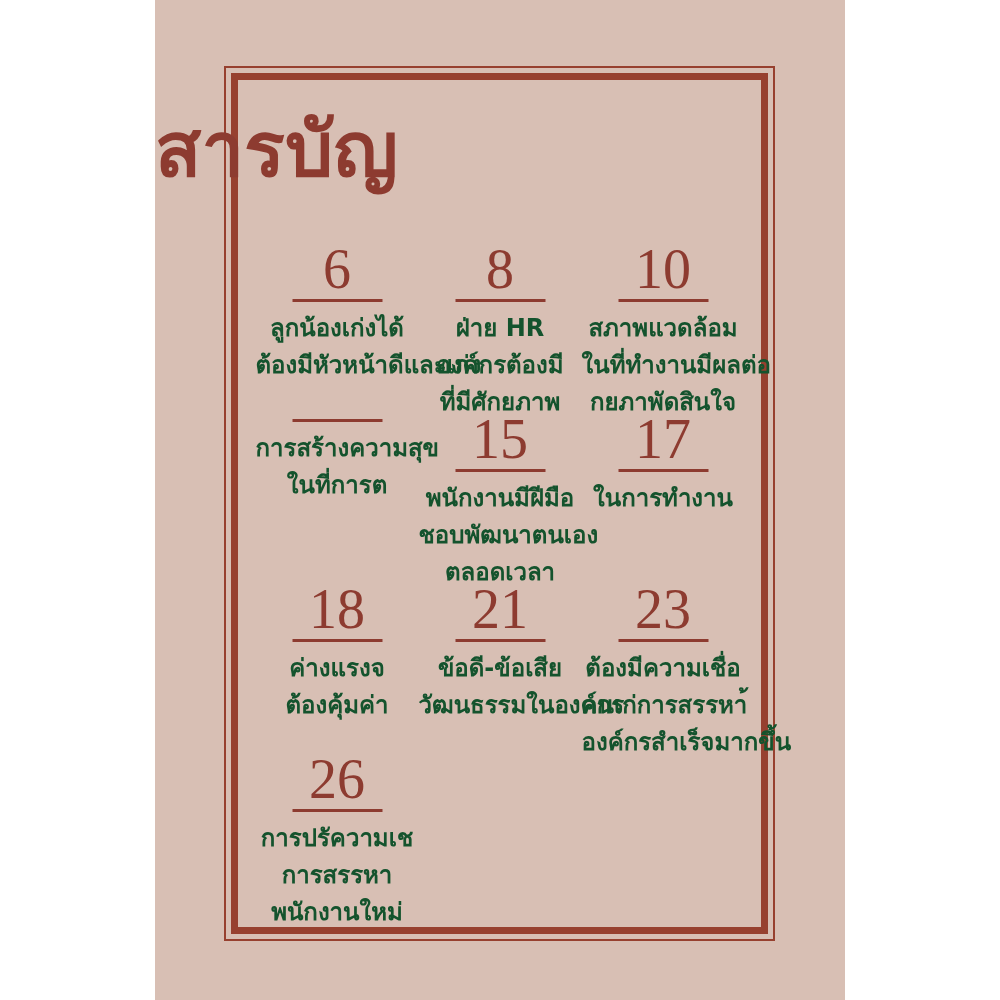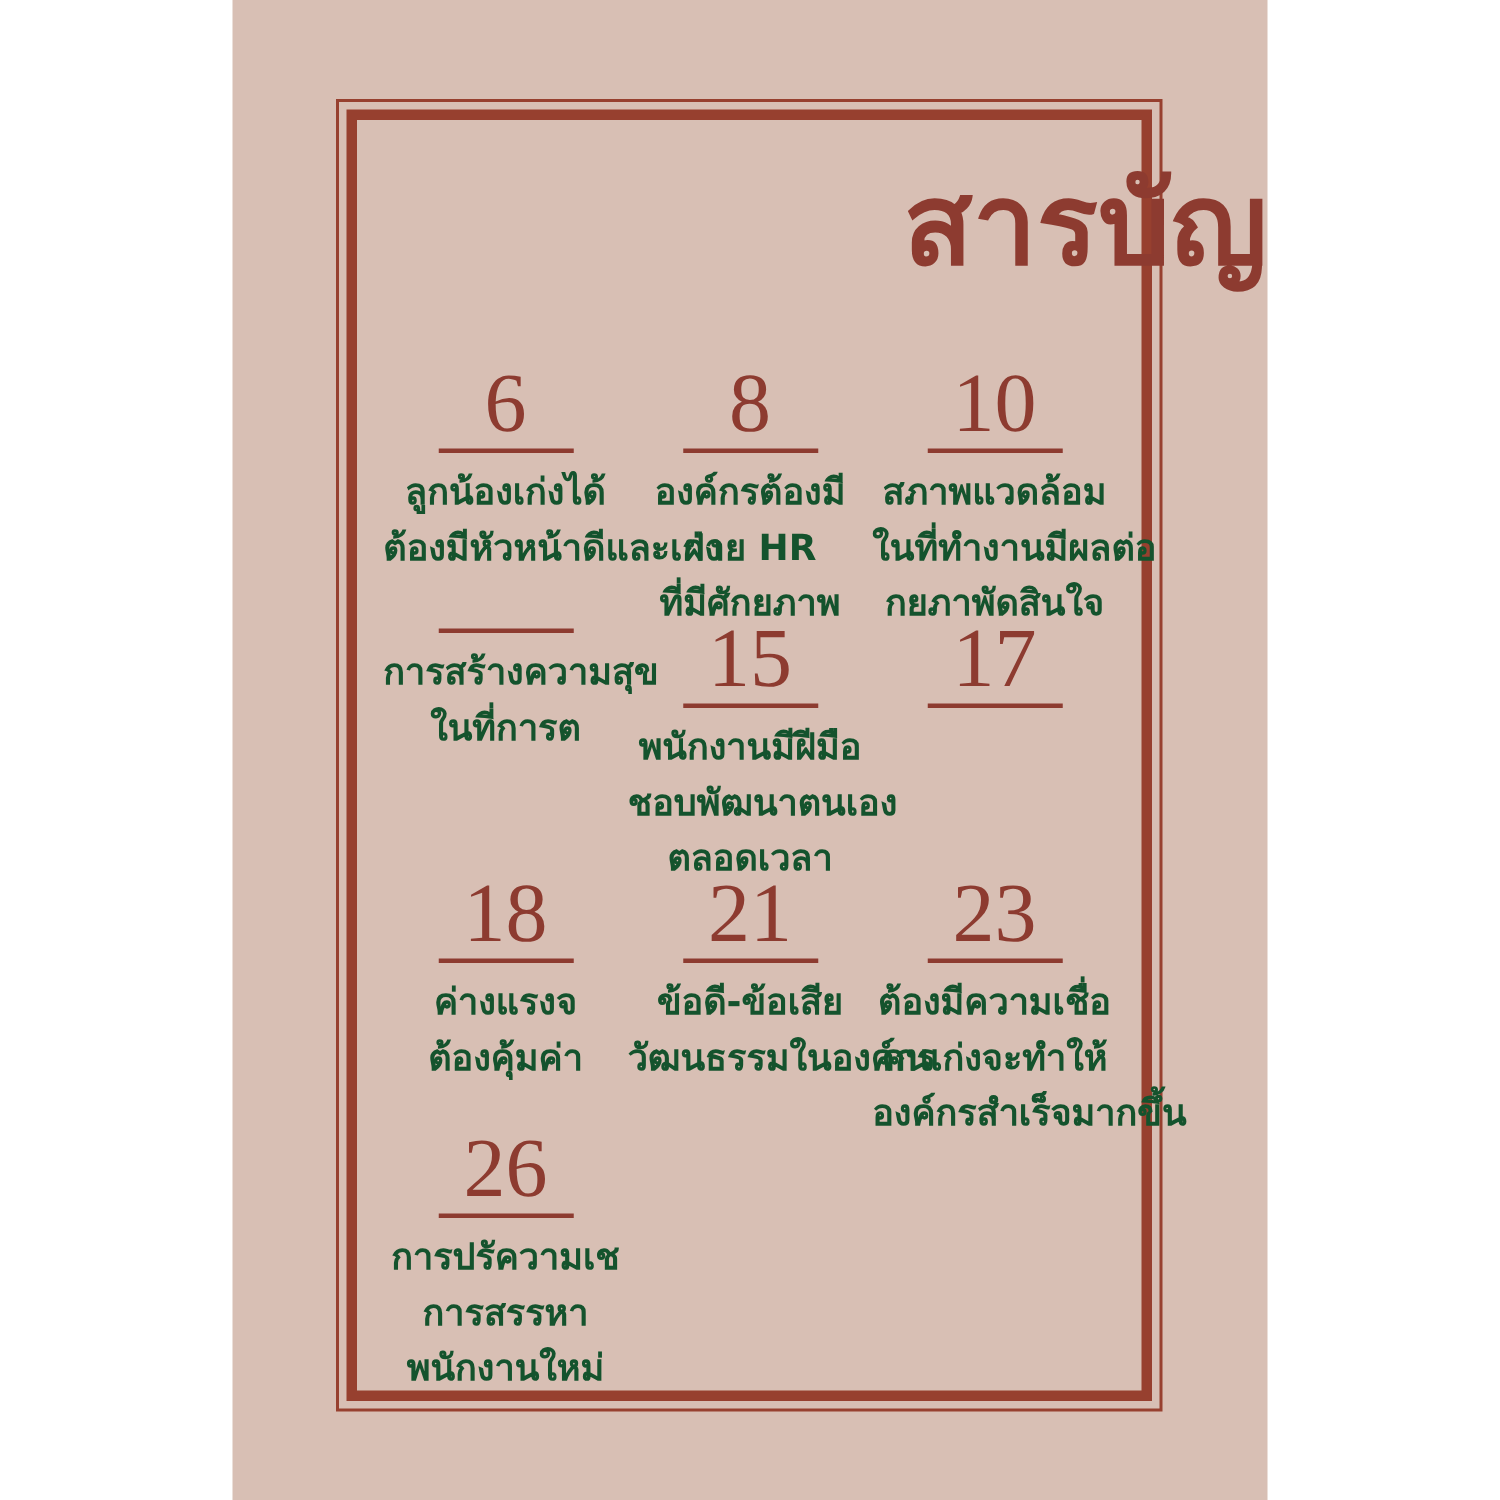--- a/index.html
+++ b/index.html
@@ -36,21 +36,21 @@
     position: absolute;
     inset: 5px;
     border: 7px solid #97402f;
   }
   .title {
     position: absolute;
     top: 102px;
     left: 0;
     width: 100%;
     margin: 0;
-    text-align: right;
+    text-align: left;
     font-size: 76px;
     line-height: 1.25;
     font-weight: 700;
     color: #8d3b30;
   }
   .entries {
     position: absolute;
     top: 244px;
     left: 50%;
     transform: translateX(-50%);
@@ -99,22 +99,22 @@
       <div class="entry">
         <div class="num">6</div>
         <div class="rule"></div>
         <div class="line">ลูกน้องเก่งได้</div>
         <div class="line">ต้องมีหัวหน้าดีและเก่ง</div>
       </div>
 
       <div class="entry">
         <div class="num">8</div>
         <div class="rule"></div>
+        <div class="line">ฝ่าย HR</div>
         <div class="line">องค์กรต้องมี</div>
-        <div class="line">ฝ่าย HR</div>
         <div class="line">ที่มีศักยภาพ</div>
       </div>
 
       <div class="entry">
         <div class="num">10</div>
         <div class="rule"></div>
         <div class="line">สภาพแวดล้อม</div>
         <div class="line">ในที่ทำงานมีผลต่อ</div>
         <div class="line">กยภาพัดสินใจ</div>
       </div>
@@ -129,41 +129,42 @@
         <div class="num">15</div>
         <div class="rule"></div>
         <div class="line">พนักงานมีฝีมือ</div>
         <div class="line">ชอบพัฒนาตนเอง</div>
         <div class="line">ตลอดเวลา</div>
       </div>
 
       <div class="entry">
         <div class="num">17</div>
         <div class="rule"></div>
+        <div class="line">ในการทำงาน</div>
       </div>
 
       <div class="entry">
         <div class="num">18</div>
         <div class="rule"></div>
         <div class="line">ค่างแรงจ</div>
         <div class="line">ต้องคุ้มค่า</div>
       </div>
 
       <div class="entry">
         <div class="num">21</div>
         <div class="rule"></div>
         <div class="line">ข้อดี-ข้อเสีย</div>
         <div class="line">วัฒนธรรมในองค์กร</div>
       </div>
 
       <div class="entry">
         <div class="num">23</div>
         <div class="rule"></div>
         <div class="line">ต้องมีความเชื่อ</div>
-        <div class="line">คนเก่งจะทำให้</div>
+        <div class="line">คนเก่การสรรหา้</div>
         <div class="line">องค์กรสำเร็จมากขึ้น</div>
       </div>
 
       <div class="entry">
         <div class="num">26</div>
         <div class="rule"></div>
         <div class="line">การปรัความเช</div>
         <div class="line">การสรรหา</div>
         <div class="line">พนักงานใหม่</div>
       </div>

